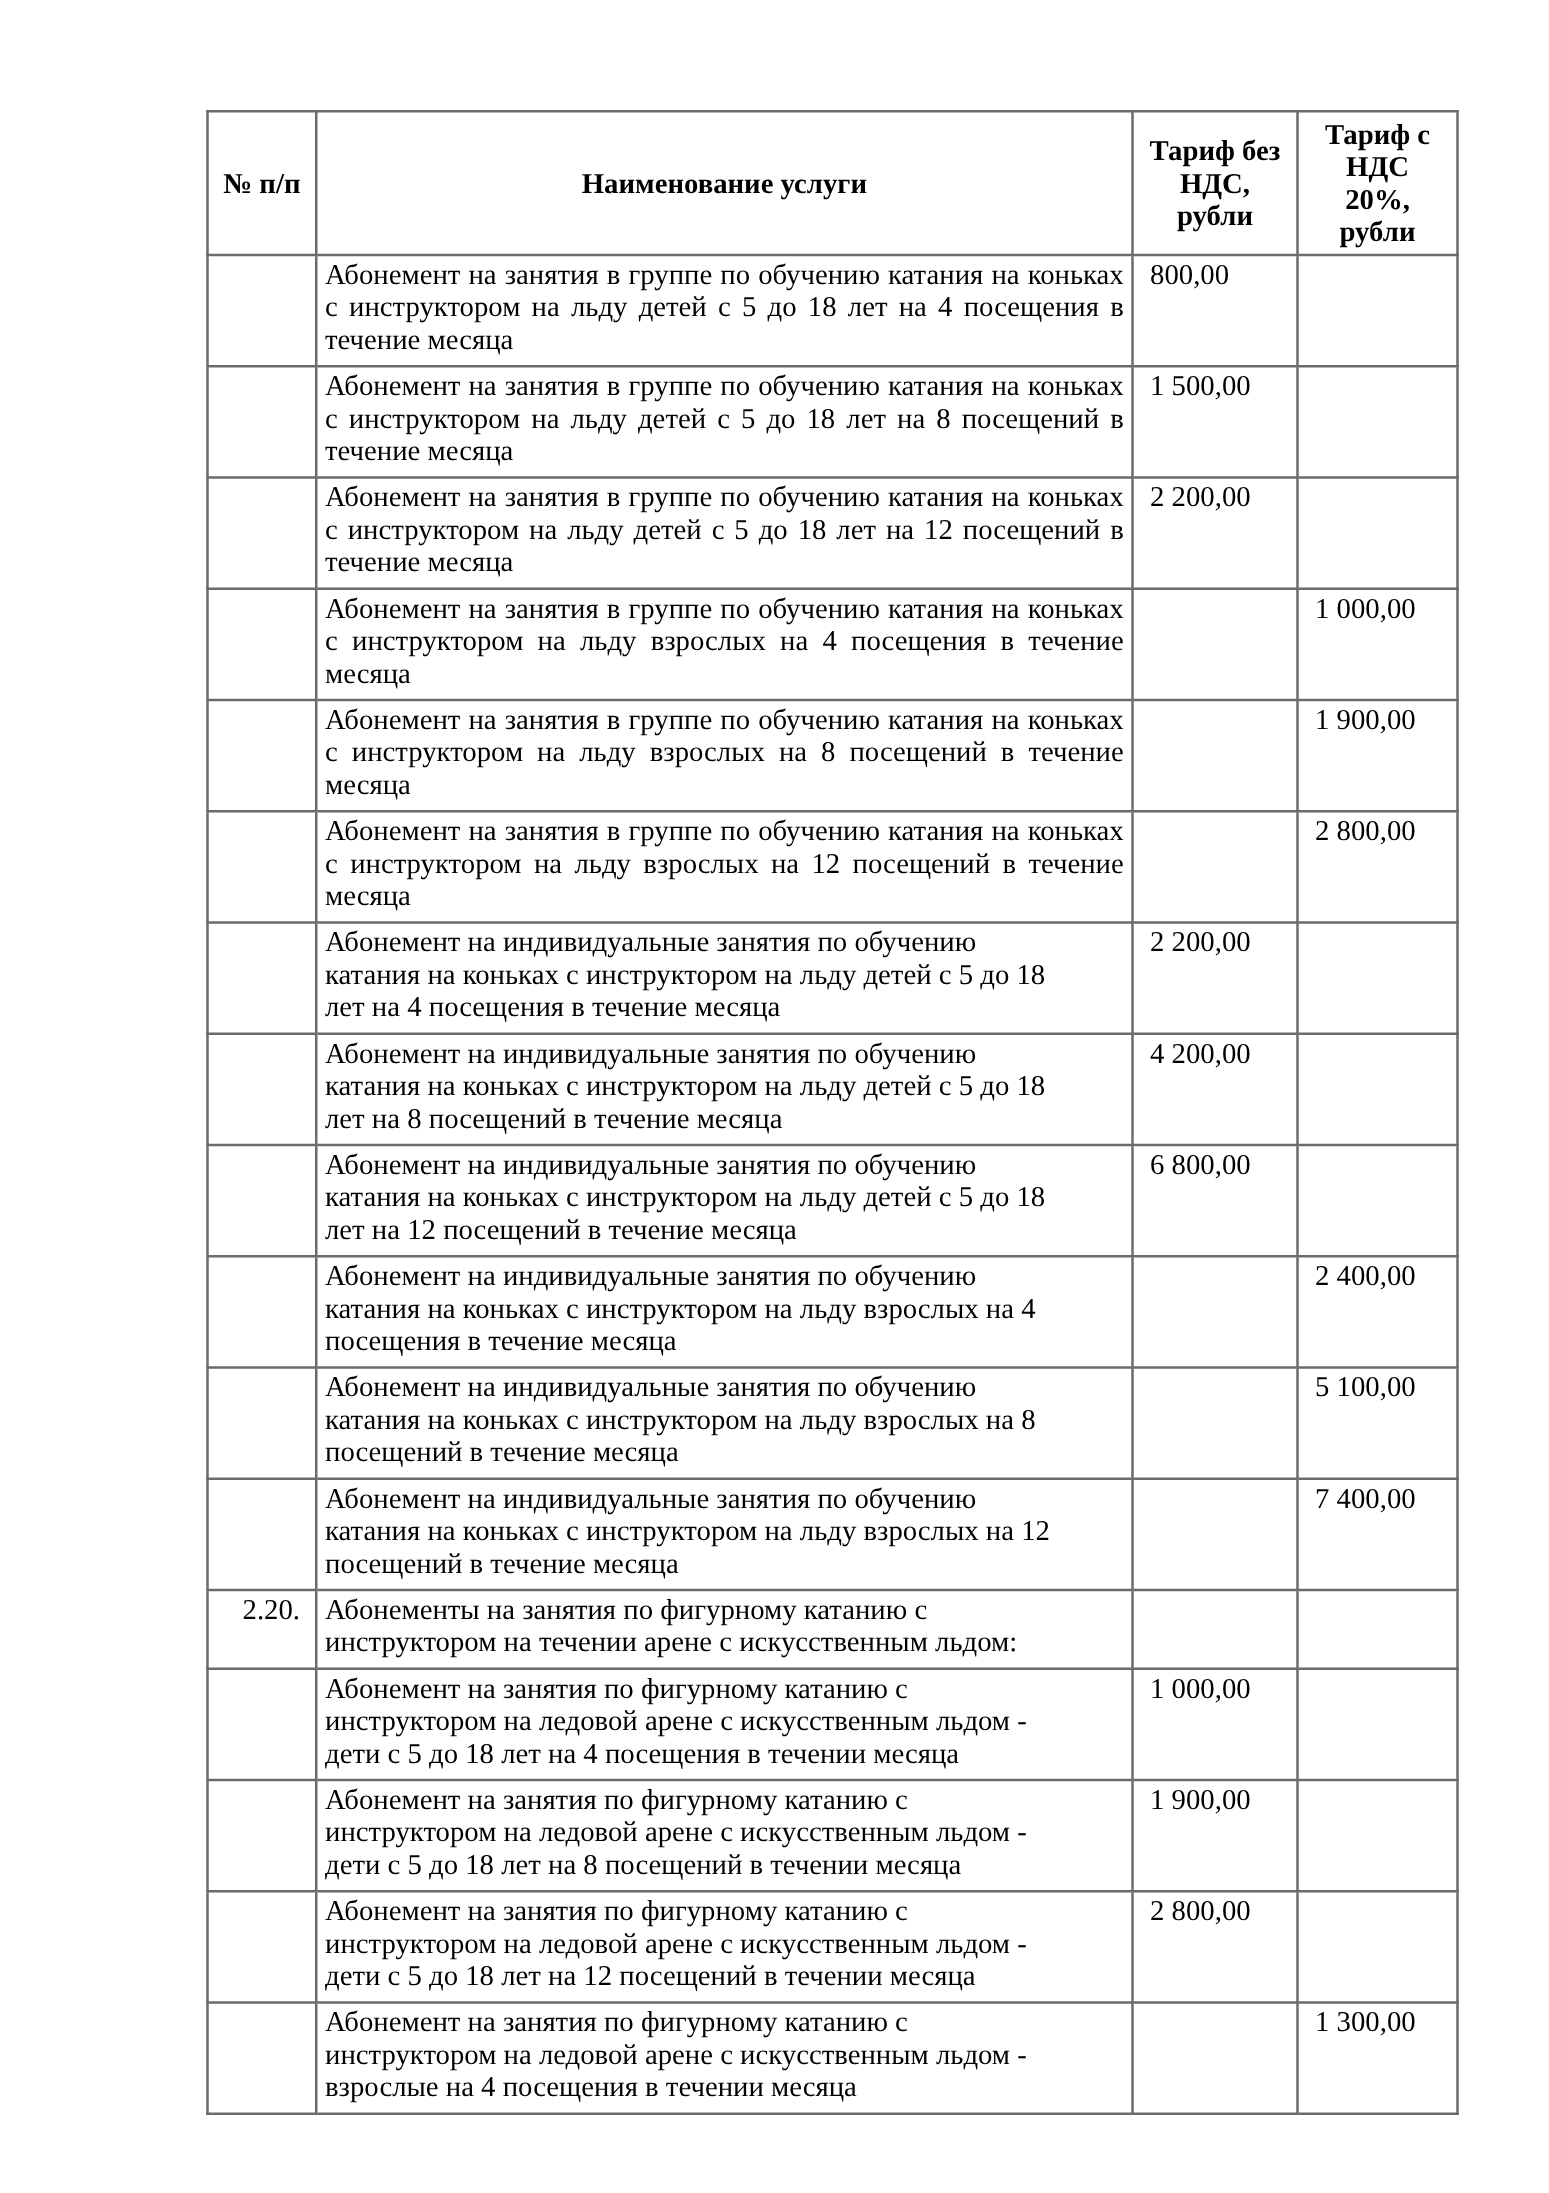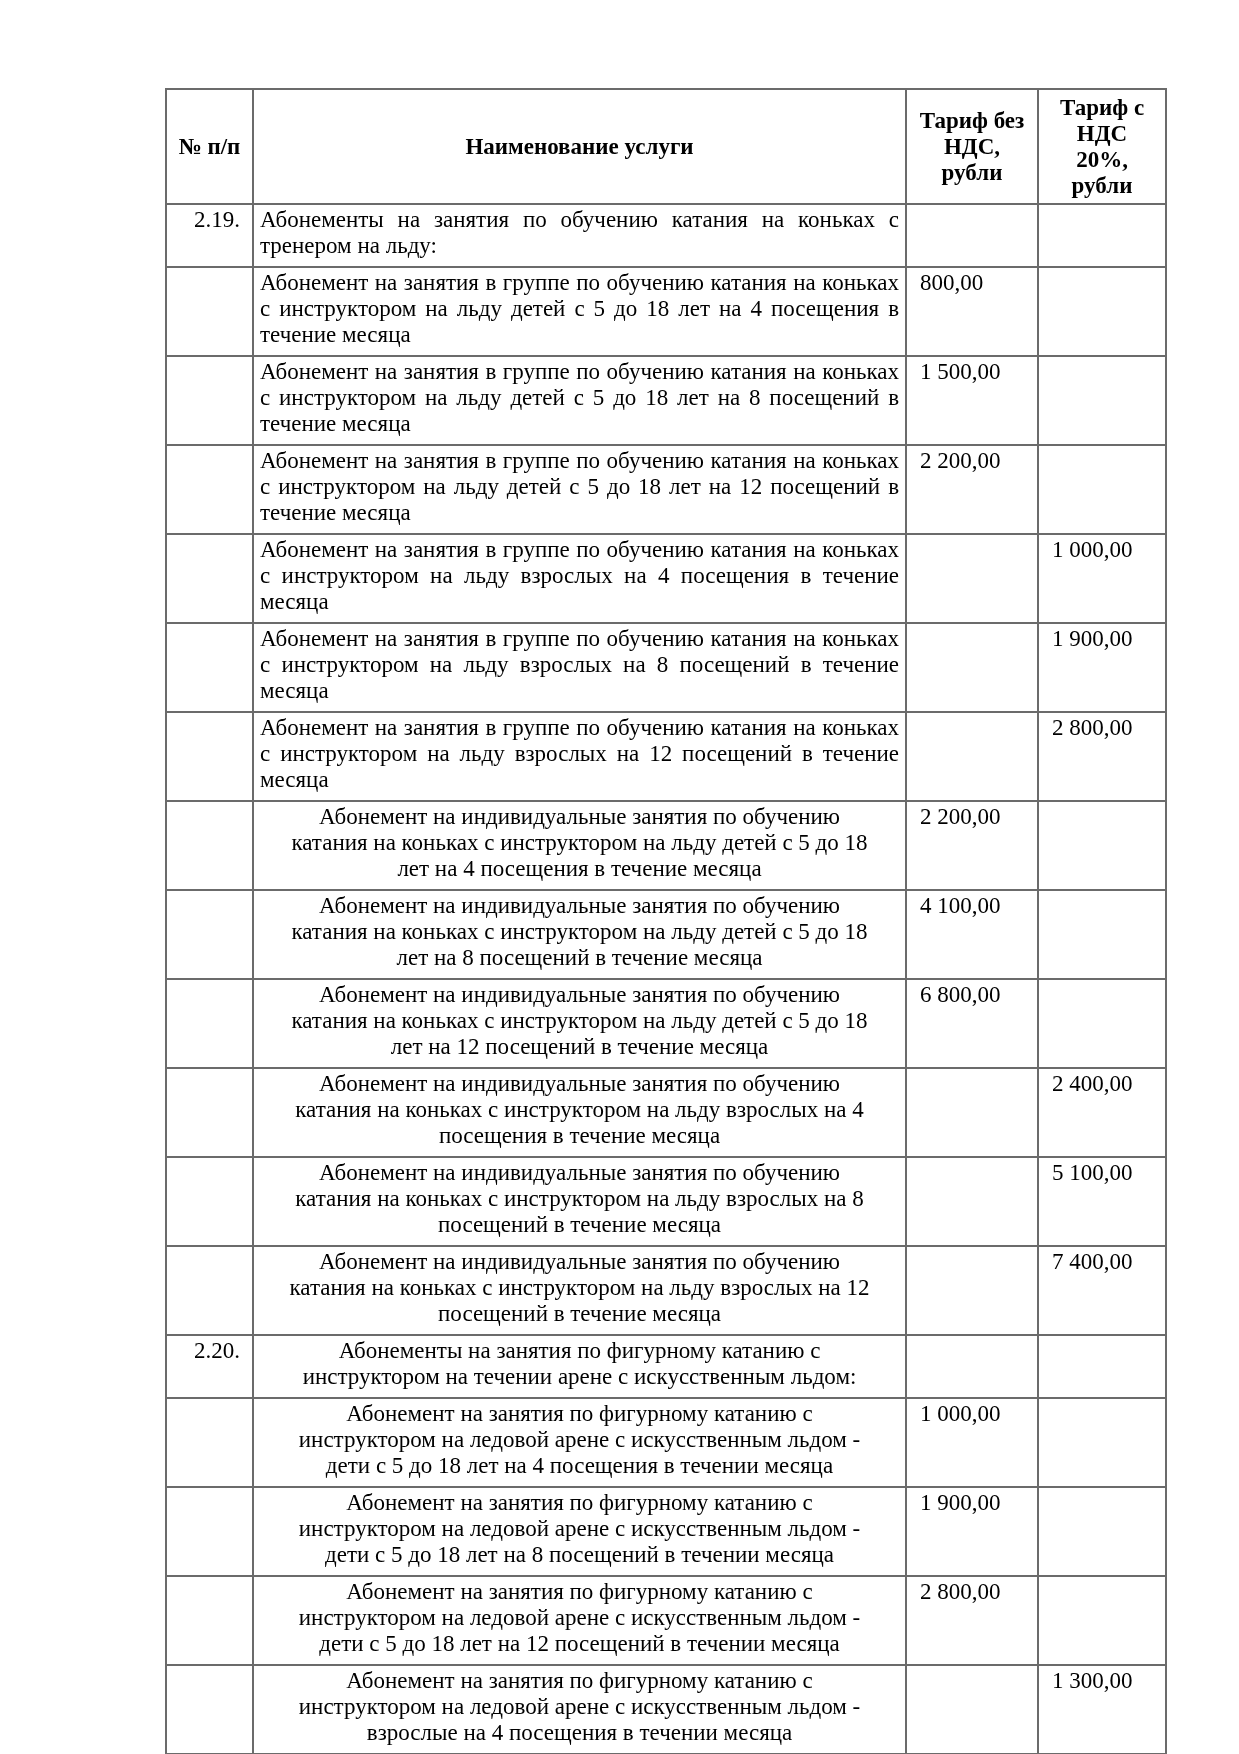--- a/index.html
+++ b/index.html
@@ -45,21 +45,21 @@
     padding: 2px 6px 7px 6px;
   }
   td.c-num {
     text-align: right;
     padding-right: 12px;
   }
   td.c-service.justify {
     text-align: justify;
   }
   td.c-service.leftwrap {
-    text-align: center;
+    text-align: left;
     white-space: pre-line;
     margin-left: 27px;
   }
   td.c-price {
     text-align: left;
     padding-left: 13px;
     padding-right: 12px;
     white-space: nowrap;
     margin-left: 32px;
   }
@@ -82,26 +82,20 @@
         <th>Тариф без
 НДС,
 рубли</th>
         <th>Тариф с
 НДС
 20%,
 рубли</th>
       </tr>
     </thead>
     <tbody>
-  <tr>
-    <td class="c-num">2.19.</td>
-    <td class="c-service justify">Абонементы на занятия по обучению катания на коньках с тренером на льду:</td>
-    <td class="c-price"></td>
-    <td class="c-price"></td>
-  </tr>
 
   <tr>
     <td class="c-num"></td>
     <td class="c-service justify">Абонемент на занятия в группе по обучению катания на коньках с инструктором на льду детей с 5 до 18 лет на 4 посещения в течение месяца</td>
     <td class="c-price">800,00</td>
     <td class="c-price"></td>
   </tr>
 
   <tr>
     <td class="c-num"></td>
@@ -145,21 +139,21 @@
 лет на 4 посещения в течение месяца</td>
     <td class="c-price">2 200,00</td>
     <td class="c-price"></td>
   </tr>
 
   <tr>
     <td class="c-num"></td>
     <td class="c-service leftwrap">Абонемент на индивидуальные занятия по обучению
 катания на коньках с инструктором на льду детей с 5 до 18
 лет на 8 посещений в течение месяца</td>
-    <td class="c-price">4 100,00</td>
+    <td class="c-price">4 200,00</td>
     <td class="c-price"></td>
   </tr>
 
   <tr>
     <td class="c-num"></td>
     <td class="c-service leftwrap">Абонемент на индивидуальные занятия по обучению
 катания на коньках с инструктором на льду детей с 5 до 18
 лет на 12 посещений в течение месяца</td>
     <td class="c-price">6 800,00</td>
     <td class="c-price"></td>

